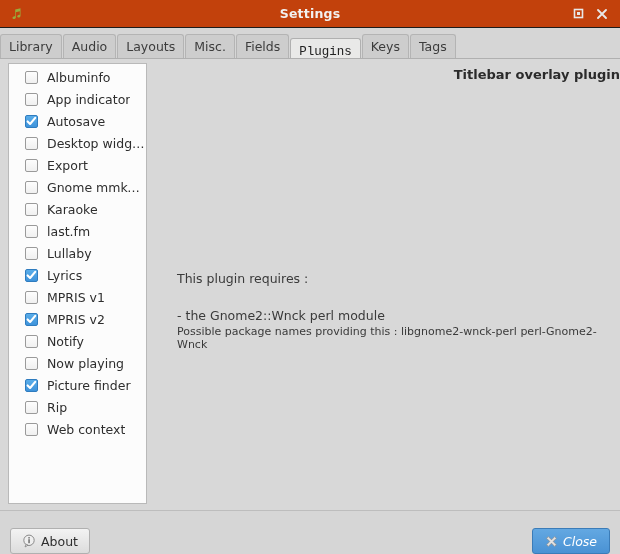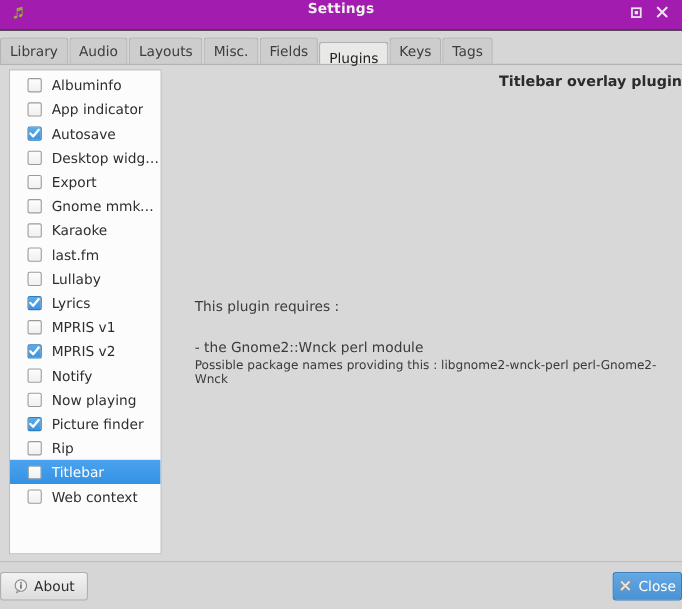--- a/index.html
+++ b/index.html
@@ -20,23 +20,23 @@
     flex-direction: column;
     background: #d6d6d6;
     position: relative;
     box-sizing: border-box;
   }
 
   
   .titlebar {
     height: 28px;
     min-height: 28px;
-    background: #a21caf;
-    display: flex;
-    align-items: flex-start;
+    background: #c2410c;
+    display: flex;
+    align-items: center;
     position: relative;
     border-bottom: 1px solid #1d1c1b;
     box-sizing: border-box;
   }
   .app-icon {
     width: 24px;
     height: 24px;
     margin-left: 5px;
     display: flex;
     align-items: center;
@@ -99,20 +99,21 @@
     white-space: nowrap;
   }
   .tab.active {
     background: #e9e9e8;
     color: #222;
     height: 20px;
     line-height: 27px;
     border-color: #b0b0b0;
     position: relative;
     z-index: 3;
+    font-family: Liberation Mono, monospace;
   }
 
   
   .body-area {
     flex: 1;
     display: flex;
     background: #d8d8d8;
     border-top: 1px solid #b0b0b0;
     position: relative;
     min-height: 0;
@@ -205,22 +206,22 @@
   .requires-item { margin-bottom: 2px; }
   .requires-note { font-size: 11px; color: #3a3a3a; }
 
   
   .bottom-bar {
     height: 44px;
     min-height: 44px;
     background: #d6d6d6;
     border-top: 1px solid #bdbdbd;
     display: flex;
-    align-items: center;
-    padding: 0 0;
+    align-items: flex-end;
+    padding: 0 10px;
     box-sizing: border-box;
   }
   .btn {
     height: 26px;
     display: flex;
     align-items: center;
     gap: 5px;
     padding: 0 11px;
     font-size: 12.5px;
     border-radius: 3px;
@@ -231,22 +232,23 @@
   .btn-about {
     background: linear-gradient(to bottom, #f3f3f3, #dcdcdc);
     border: 1px solid #b0b0b0;
     color: #2e2e2e;
   }
   .btn-close {
     margin-left: auto;
     background: linear-gradient(to bottom, #63a8e2, #4a92d4);
     border: 1px solid #3b7cb8;
     color: #ffffff;
-    width: 63px;
+    width: 78px;
     justify-content: center;
+    font-style: italic;
   }
   .btn svg { display: block; }
 </style>
 </head>
 <body>
 
 <div class="window">
 
   <div class="titlebar">
     <div class="app-icon">
@@ -358,24 +360,20 @@
               <svg width="11" height="11" viewBox="0 0 11 11">
                 <path d="M1.6 5.4 L4.1 8 L9.2 1.9" fill="none" stroke="#ffffff" stroke-width="2.1" stroke-linecap="round" stroke-linejoin="round"></path>
               </svg>
             </span>
             <span class="plugin-label">Picture finder</span>
           </div>
           <div class="plugin-row">
             <span class="cb"></span>
             <span class="plugin-label">Rip</span>
           </div>
-          <div class="plugin-row selected">
-            <span class="cb"></span>
-            <span class="plugin-label">Titlebar</span>
-          </div>
           <div class="plugin-row">
             <span class="cb"></span>
             <span class="plugin-label">Web context</span>
           </div>
         </div>
     </div>
 
     <div class="detail-panel">
       <div class="detail-title">Titlebar overlay plugin</div>
       <div class="requires-block">

